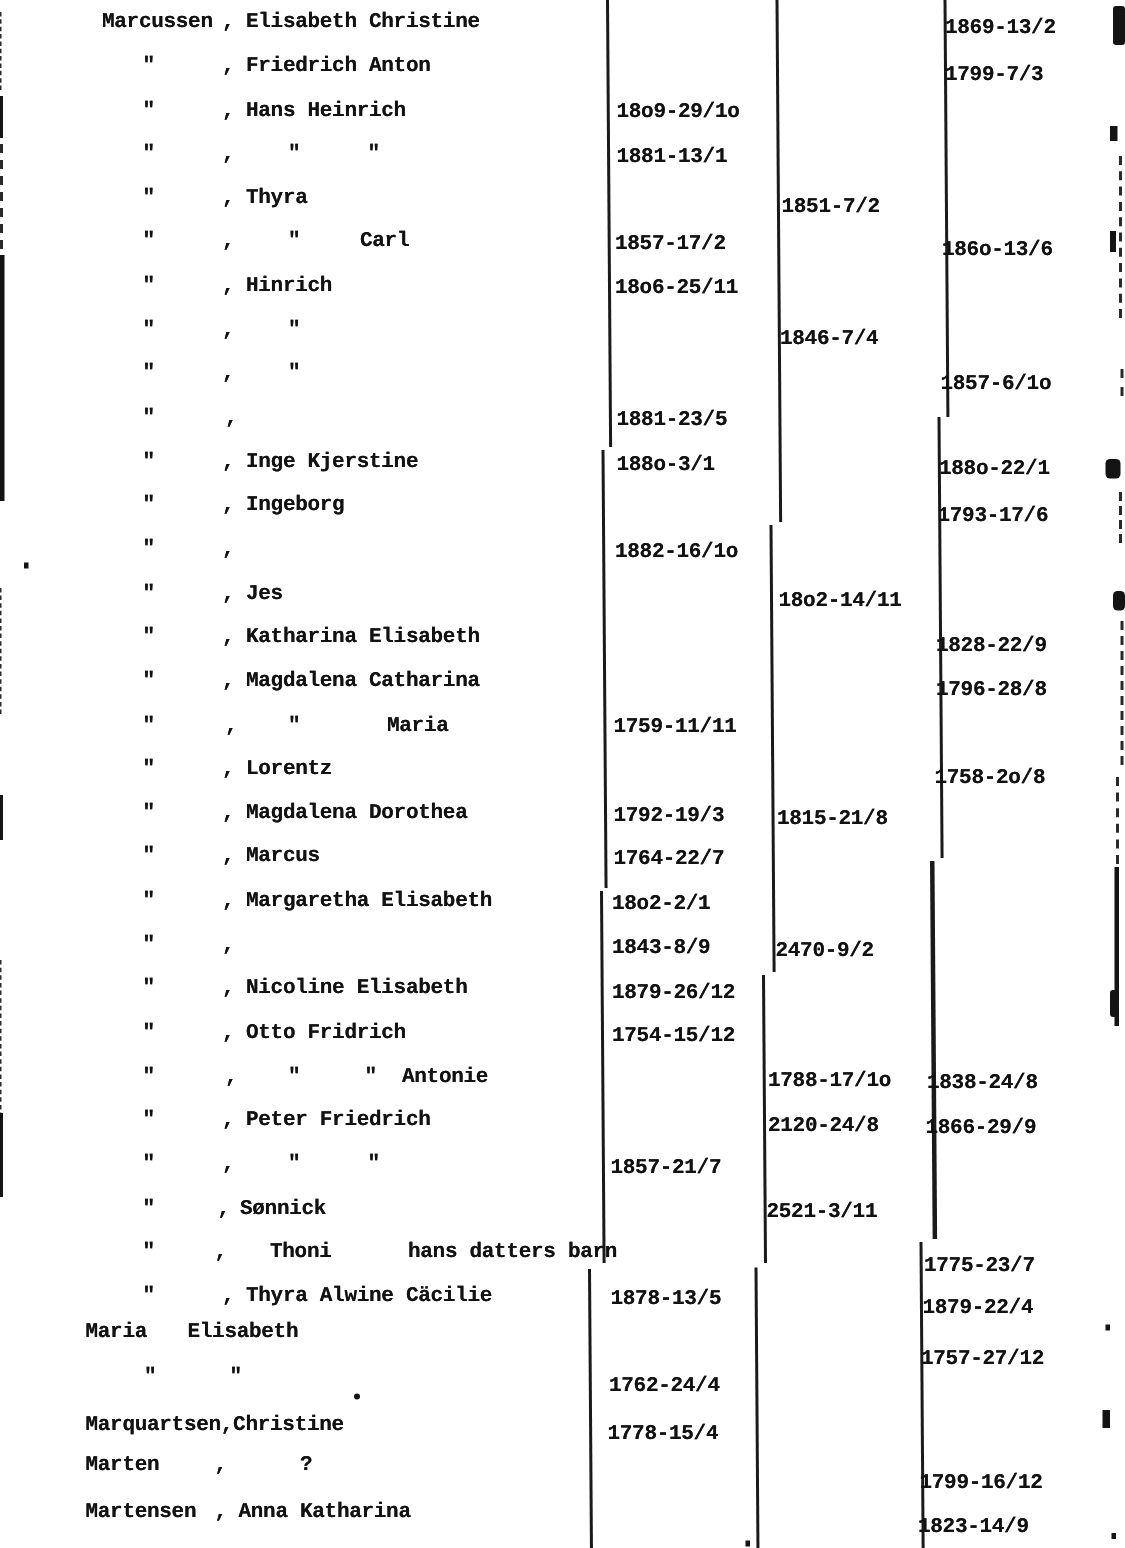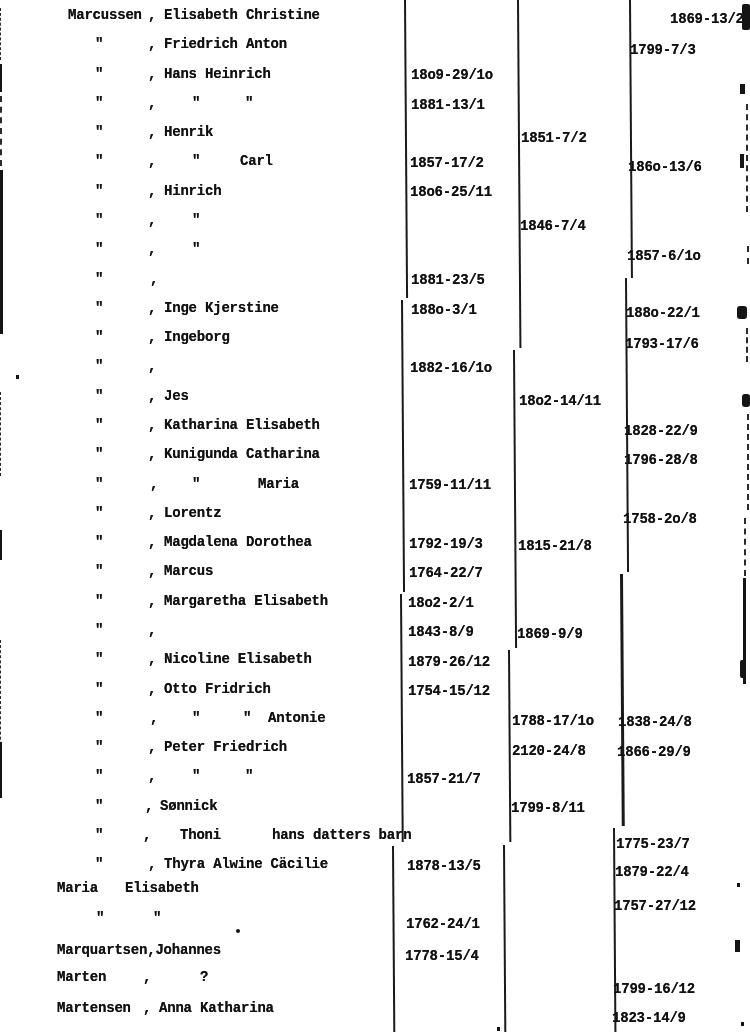--- a/index.html
+++ b/index.html
@@ -76,21 +76,21 @@
   <div class="artd" style="left:0;top:640px;height:120px;border-left-width:1px;"></div>
   <div class="art" style="left:0;top:742px;width:2px;height:56px;"></div>
 
   <div class="art" style="left:236px;top:929px;width:4px;height:4px;border-radius:50%;"></div>
   <div class="art" style="left:497px;top:1027px;width:3px;height:4px;"></div>
 
 <div class="row" style="top: 6px;">
       <span class="seg" style="left: 68px;">Marcussen</span>
       <span class="seg" style="left: 148px;">,</span>
       <span class="seg" style="left: 164px;">Elisabeth Christine</span>
-      <span class="seg" style="left: 630px; top: 4px; padding-left: 40px;">1869-13/2</span>
+      <span class="seg" style="left: 630px; top: 4px;">1869-13/2</span>
     </div>
     <div class="row" style="top: 35px;">
       <span class="seg" style="left: 95px;">"</span>
       <span class="seg" style="left: 148px;">,</span>
       <span class="seg" style="left: 164px;">Friedrich Anton</span>
       <span class="seg" style="left: 630px; top: 6px;">1799-7/3</span>
     </div>
     <div class="row" style="top: 65px;">
       <span class="seg" style="left: 95px;">"</span>
       <span class="seg" style="left: 148px;">,</span>
@@ -100,21 +100,21 @@
     <div class="row" style="top: 94px;">
       <span class="seg" style="left: 95px;">"</span>
       <span class="seg" style="left: 148px;">,</span>
       <span class="seg" style="left: 192px;">"</span>
       <span class="seg" style="left: 245px;">"</span>
       <span class="seg" style="left: 411px; top: 2px;">1881-13/1</span>
     </div>
     <div class="row" style="top: 123px;">
       <span class="seg" style="left: 95px;">"</span>
       <span class="seg" style="left: 148px;">,</span>
-      <span class="seg" style="left: 164px;">Henrik</span>
+      <span class="seg" style="left: 164px;">Thyra</span>
       <span class="seg" style="left: 521px; top: 6px;">1851-7/2</span>
     </div>
     <div class="row" style="top: 152px;">
       <span class="seg" style="left: 95px;">"</span>
       <span class="seg" style="left: 148px;">,</span>
       <span class="seg" style="left: 192px;">"</span>
       <span class="seg" style="left: 240px;">Carl</span>
       <span class="seg" style="left: 410px; top: 2px;">1857-17/2</span>
       <span class="seg" style="left: 628px; top: 6px;">186o-13/6</span>
     </div>
@@ -167,21 +167,21 @@
     </div>
     <div class="row" style="top: 416px;">
       <span class="seg" style="left: 95px;">"</span>
       <span class="seg" style="left: 148px;">,</span>
       <span class="seg" style="left: 164px;">Katharina Elisabeth</span>
       <span class="seg" style="left: 624px; top: 6px;">1828-22/9</span>
     </div>
     <div class="row" style="top: 445px;">
       <span class="seg" style="left: 95px;">"</span>
       <span class="seg" style="left: 148px;">,</span>
-      <span class="seg" style="left: 164px;">Kunigunda Catharina</span>
+      <span class="seg" style="left: 164px;">Magdalena Catharina</span>
       <span class="seg" style="left: 624px; top: 6px;">1796-28/8</span>
     </div>
     <div class="row" style="top: 475px;">
       <span class="seg" style="left: 95px;">"</span>
       <span class="seg" style="left: 150px;">,</span>
       <span class="seg" style="left: 192px;">"</span>
       <span class="seg" style="left: 258px;">Maria</span>
       <span class="seg" style="left: 409px; top: 1px;">1759-11/11</span>
     </div>
     <div class="row" style="top: 504px;">
@@ -206,21 +206,21 @@
     <div class="row" style="top: 592px;">
       <span class="seg" style="left: 95px;">"</span>
       <span class="seg" style="left: 148px;">,</span>
       <span class="seg" style="left: 164px;">Margaretha Elisabeth</span>
       <span class="seg" style="left: 408px; top: 2px;">18o2-2/1</span>
     </div>
     <div class="row" style="top: 621px;">
       <span class="seg" style="left: 95px;">"</span>
       <span class="seg" style="left: 148px;">,</span>
       <span class="seg" style="left: 408px; top: 2px;">1843-8/9</span>
-      <span class="seg" style="left: 517px; top: 4px;">1869-9/9</span>
+      <span class="seg" style="left: 517px; top: 4px;">2470-9/2</span>
     </div>
     <div class="row" style="top: 650px;">
       <span class="seg" style="left: 95px;">"</span>
       <span class="seg" style="left: 148px;">,</span>
       <span class="seg" style="left: 164px;">Nicoline Elisabeth</span>
       <span class="seg" style="left: 408px; top: 3px;">1879-26/12</span>
     </div>
     <div class="row" style="top: 680px;">
       <span class="seg" style="left: 95px;">"</span>
       <span class="seg" style="left: 148px;">,</span>
@@ -247,21 +247,21 @@
       <span class="seg" style="left: 95px;">"</span>
       <span class="seg" style="left: 148px;">,</span>
       <span class="seg" style="left: 192px;">"</span>
       <span class="seg" style="left: 245px;">"</span>
       <span class="seg" style="left: 407px; top: 3px;">1857-21/7</span>
     </div>
     <div class="row" style="top: 797px;">
       <span class="seg" style="left: 95px;">"</span>
       <span class="seg" style="left: 145px;">,</span>
       <span class="seg" style="left: 160px;">Sønnick</span>
-      <span class="seg" style="left: 511px; top: 2px;">1799-8/11</span>
+      <span class="seg" style="left: 511px; top: 2px;">2521-3/11</span>
     </div>
     <div class="row" style="top: 826px;">
       <span class="seg" style="left: 95px;">"</span>
       <span class="seg" style="left: 143px;">,</span>
       <span class="seg" style="left: 180px;">Thoni</span>
       <span class="seg" style="left: 272px;">hans datters barn</span>
       <span class="seg" style="left: 616px; top: 9px;">1775-23/7</span>
     </div>
     <div class="row" style="top: 855px;">
       <span class="seg" style="left: 95px;">"</span>
@@ -271,24 +271,24 @@
       <span class="seg" style="left: 615px; top: 8px;">1879-22/4</span>
     </div>
     <div class="row" style="top: 879px;">
       <span class="seg" style="left: 57px;">Maria</span>
       <span class="seg" style="left: 125px;">Elisabeth</span>
       <span class="seg" style="left: 614px; top: 18px;">1757-27/12</span>
     </div>
     <div class="row" style="top: 909px;">
       <span class="seg" style="left: 96px;">"</span>
       <span class="seg" style="left: 153px;">"</span>
-      <span class="seg" style="left: 406px; top: 6px;">1762-24/1</span>
+      <span class="seg" style="left: 406px; top: 6px;">1762-24/4</span>
     </div>
     <div class="row" style="top: 941px;">
-      <span class="seg" style="left: 57px;">Marquartsen,Johannes</span>
+      <span class="seg" style="left: 57px;">Marquartsen,Christine</span>
       <span class="seg" style="left: 405px; top: 6px;">1778-15/4</span>
     </div>
     <div class="row" style="top: 968px;">
       <span class="seg" style="left: 57px;">Marten</span>
       <span class="seg" style="left: 143px;">,</span>
       <span class="seg" style="left: 200px;">?</span>
       <span class="seg" style="left: 613px; top: 12px;">1799-16/12</span>
     </div>
     <div class="row" style="top: 999px;">
       <span class="seg" style="left: 57px;">Martensen</span>

